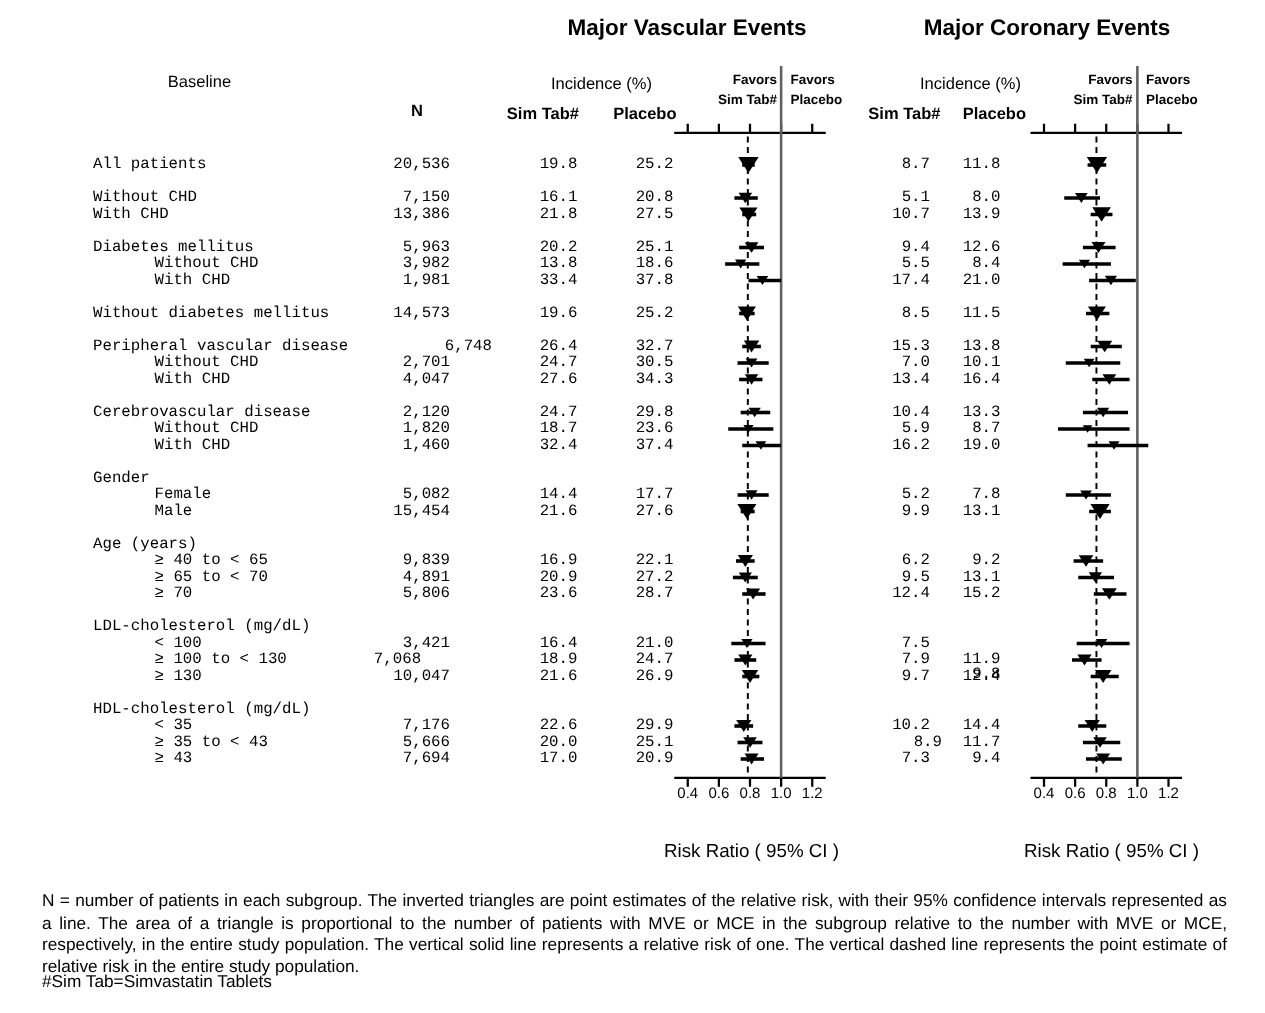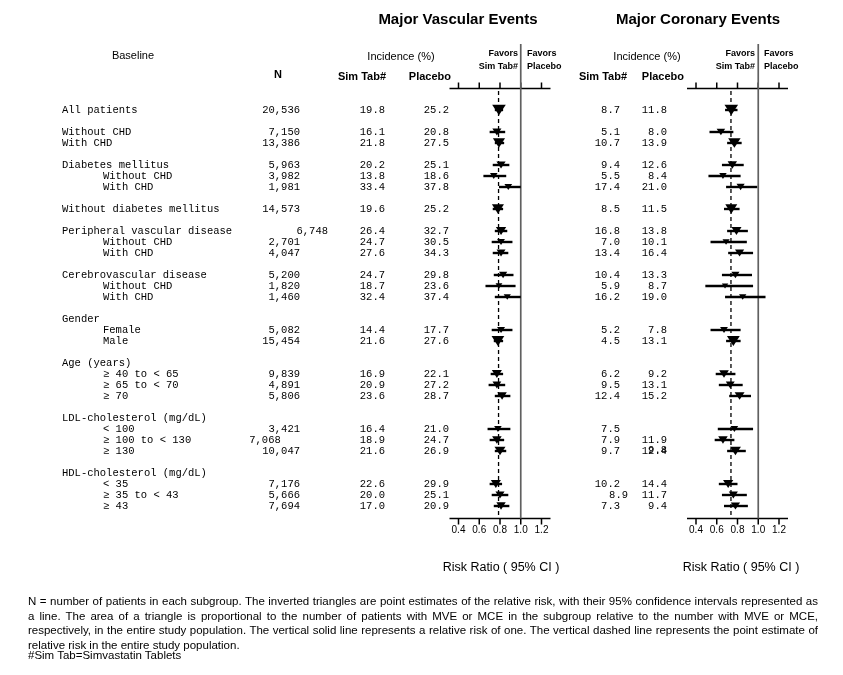--- a/index.html
+++ b/index.html
@@ -217,36 +217,36 @@
       <div class="abs mono" style="left: 62px; top: 203.5px;">Without diabetes mellitus</div>
       <div class="abs mono num" style="left: 230px; top: 203.5px; width: 70px;">14,573</div>
       <div class="abs mono num" style="left: 325px; top: 203.5px; width: 60px;">19.6</div>
       <div class="abs mono num" style="left: 389px; top: 203.5px; width: 60px;">25.2</div>
       <div class="abs mono num" style="left: 560px; top: 203.5px; width: 60px;">8.5</div>
       <div class="abs mono num" style="left: 607px; top: 203.5px; width: 60px;">11.5</div>
       <div class="abs mono" style="left: 62px; top: 225.5px;">Peripheral vascular disease</div>
       <div class="abs mono num" style="left: 230px; top: 225.5px; width: 70px; margin-left: 28px;">6,748</div>
       <div class="abs mono num" style="left: 325px; top: 225.5px; width: 60px;">26.4</div>
       <div class="abs mono num" style="left: 389px; top: 225.5px; width: 60px;">32.7</div>
-      <div class="abs mono num" style="left: 560px; top: 225.5px; width: 60px;">16.8</div>
+      <div class="abs mono num" style="left: 560px; top: 225.5px; width: 60px;">15.3</div>
       <div class="abs mono num" style="left: 607px; top: 225.5px; width: 60px;">13.8</div>
       <div class="abs mono" style="left: 103px; top: 236.5px;">Without CHD</div>
       <div class="abs mono num" style="left: 230px; top: 236.5px; width: 70px;">2,701</div>
       <div class="abs mono num" style="left: 325px; top: 236.5px; width: 60px;">24.7</div>
       <div class="abs mono num" style="left: 389px; top: 236.5px; width: 60px;">30.5</div>
       <div class="abs mono num" style="left: 560px; top: 236.5px; width: 60px;">7.0</div>
       <div class="abs mono num" style="left: 607px; top: 236.5px; width: 60px;">10.1</div>
       <div class="abs mono" style="left: 103px; top: 247.5px;">With CHD</div>
       <div class="abs mono num" style="left: 230px; top: 247.5px; width: 70px;">4,047</div>
       <div class="abs mono num" style="left: 325px; top: 247.5px; width: 60px;">27.6</div>
       <div class="abs mono num" style="left: 389px; top: 247.5px; width: 60px;">34.3</div>
       <div class="abs mono num" style="left: 560px; top: 247.5px; width: 60px;">13.4</div>
       <div class="abs mono num" style="left: 607px; top: 247.5px; width: 60px;">16.4</div>
       <div class="abs mono" style="left: 62px; top: 269.5px;">Cerebrovascular disease</div>
-      <div class="abs mono num" style="left: 230px; top: 269.5px; width: 70px;">5,200</div>
+      <div class="abs mono num" style="left: 230px; top: 269.5px; width: 70px;">2,120</div>
       <div class="abs mono num" style="left: 325px; top: 269.5px; width: 60px;">24.7</div>
       <div class="abs mono num" style="left: 389px; top: 269.5px; width: 60px;">29.8</div>
       <div class="abs mono num" style="left: 560px; top: 269.5px; width: 60px;">10.4</div>
       <div class="abs mono num" style="left: 607px; top: 269.5px; width: 60px;">13.3</div>
       <div class="abs mono" style="left: 103px; top: 280.5px;">Without CHD</div>
       <div class="abs mono num" style="left: 230px; top: 280.5px; width: 70px;">1,820</div>
       <div class="abs mono num" style="left: 325px; top: 280.5px; width: 60px;">18.7</div>
       <div class="abs mono num" style="left: 389px; top: 280.5px; width: 60px;">23.6</div>
       <div class="abs mono num" style="left: 560px; top: 280.5px; width: 60px;">5.9</div>
       <div class="abs mono num" style="left: 607px; top: 280.5px; width: 60px;">8.7</div>
@@ -260,21 +260,21 @@
       <div class="abs mono" style="left: 103px; top: 324.5px;">Female</div>
       <div class="abs mono num" style="left: 230px; top: 324.5px; width: 70px;">5,082</div>
       <div class="abs mono num" style="left: 325px; top: 324.5px; width: 60px;">14.4</div>
       <div class="abs mono num" style="left: 389px; top: 324.5px; width: 60px;">17.7</div>
       <div class="abs mono num" style="left: 560px; top: 324.5px; width: 60px;">5.2</div>
       <div class="abs mono num" style="left: 607px; top: 324.5px; width: 60px;">7.8</div>
       <div class="abs mono" style="left: 103px; top: 335.5px;">Male</div>
       <div class="abs mono num" style="left: 230px; top: 335.5px; width: 70px;">15,454</div>
       <div class="abs mono num" style="left: 325px; top: 335.5px; width: 60px;">21.6</div>
       <div class="abs mono num" style="left: 389px; top: 335.5px; width: 60px;">27.6</div>
-      <div class="abs mono num" style="left: 560px; top: 335.5px; width: 60px;">4.5</div>
+      <div class="abs mono num" style="left: 560px; top: 335.5px; width: 60px;">9.9</div>
       <div class="abs mono num" style="left: 607px; top: 335.5px; width: 60px;">13.1</div>
       <div class="abs mono" style="left: 62px; top: 357.5px;">Age (years)</div>
       <div class="abs mono" style="left: 103px; top: 368.5px;">≥ 40 to &lt; 65</div>
       <div class="abs mono num" style="left: 230px; top: 368.5px; width: 70px;">9,839</div>
       <div class="abs mono num" style="left: 325px; top: 368.5px; width: 60px;">16.9</div>
       <div class="abs mono num" style="left: 389px; top: 368.5px; width: 60px;">22.1</div>
       <div class="abs mono num" style="left: 560px; top: 368.5px; width: 60px;">6.2</div>
       <div class="abs mono num" style="left: 607px; top: 368.5px; width: 60px;">9.2</div>
       <div class="abs mono" style="left: 103px; top: 379.5px;">≥ 65 to &lt; 70</div>
       <div class="abs mono num" style="left: 230px; top: 379.5px; width: 70px;">4,891</div>

